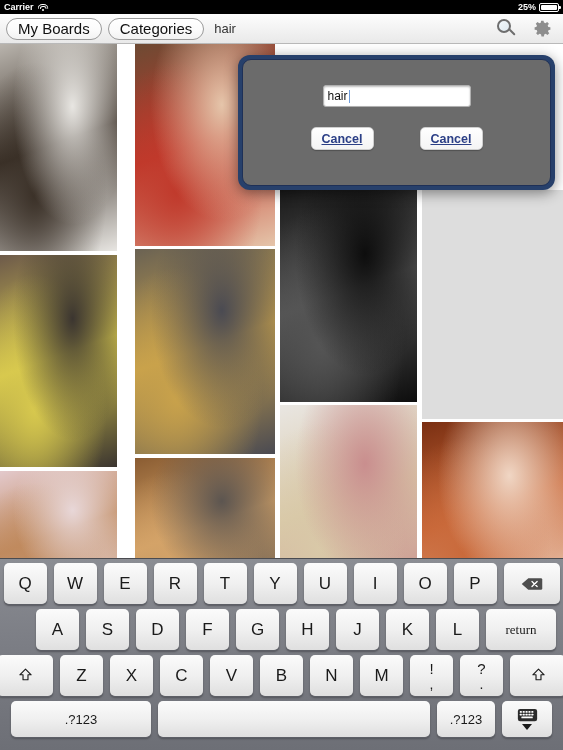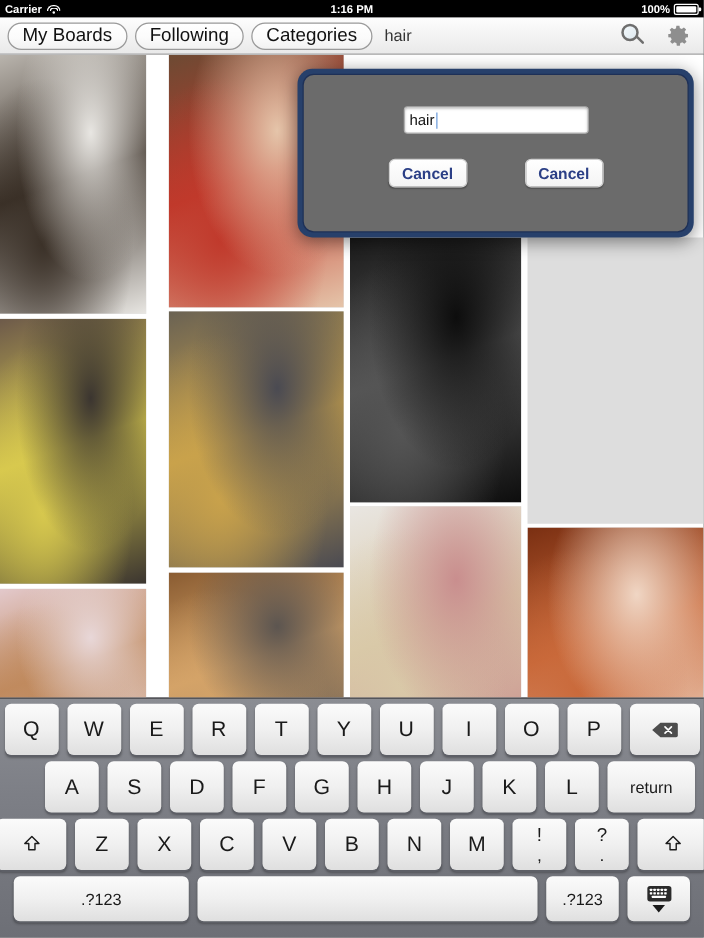--- a/index.html
+++ b/index.html
@@ -100,20 +100,21 @@
   }
   .caret { display: inline-block; width: 1.5px; height: 13px; background: #6f9ddb; margin-left: 1px; }
   .modal-btns { margin-top: 20px; display: flex; gap: 46px; }
   .modal-btn {
     min-width: 57px; height: 23px; padding: 0 10px;
     background: linear-gradient(to bottom, #ffffff, #f4f4f4);
     border: 1px solid #cfcfcf; border-radius: 5px;
     color: #2b3f86; font-size: 12.5px; font-weight: bold;
     display: flex; align-items: center; justify-content: center;
     box-shadow: 0 1px 1px rgba(0,0,0,0.25);
+    text-decoration: underline;
   }
 
   
   .keyboard {
     position: absolute; left: 0; top: 558px; width: 563px; height: 192px;
     background: linear-gradient(to bottom, #8b8d93 0%, #7d7f86 40%, #6d6f76 100%);
     border-top: 1px solid #4a4b50;
     padding: 4px 3px 5px;
   }
   .krow { display: flex; justify-content: center; gap: 7px; margin-bottom: 5px; }
@@ -148,32 +149,30 @@
 
   <div class="statusbar">
     <div class="sb-left">
       <span>Carrier</span>
       <span class="wifi-icon">
           <i></i>
           <i></i>
           <i></i>
         </span>
     </div>
-    <div class="sb-center">1:16 PM</div>
     <div class="sb-right">
-      <span>100%</span>
+      <span>25%</span>
       <span class="batt">
           <span></span>
         </span>
     </div>
   </div>
 
   <div class="toolbar">
     <div class="tb-btn">My Boards</div>
-    <div class="tb-btn">Following</div>
     <div class="tb-btn">Categories</div>
     <div class="tb-query">hair</div>
     <div class="tb-icon-btn">
       <span class="magnifier">
         <span class="lens"></span>
           <span class="handle"></span>
       </span>
     </div>
     <div class="tb-icon-btn">
       <svg class="gear" viewBox="0 0 24 24">
@@ -260,21 +259,21 @@
         <div style="width: 22px;"></div>
         <div class="key">A</div>
         <div class="key">S</div>
         <div class="key">D</div>
         <div class="key">F</div>
         <div class="key">G</div>
         <div class="key">H</div>
         <div class="key">J</div>
         <div class="key">K</div>
         <div class="key">L</div>
-        <div class="key wide" style="min-width: 70px;">return</div>
+        <div class="key wide" style="min-width: 70px; font-family: Liberation Serif, serif;">return</div>
       </div>
     <div class="krow" id="krow3">
         <div class="key" style="min-width: 56px;">
           <svg class="shift-glyph" viewBox="0 0 24 24">
             <path d="M12 3l8 8h-4.5v7h-7v-7H4z" fill="none" stroke="#1a1a1a" stroke-width="1.6" stroke-linejoin="round"></path>
           </svg>
         </div>
         <div class="key">Z</div>
         <div class="key">X</div>
         <div class="key">C</div>

